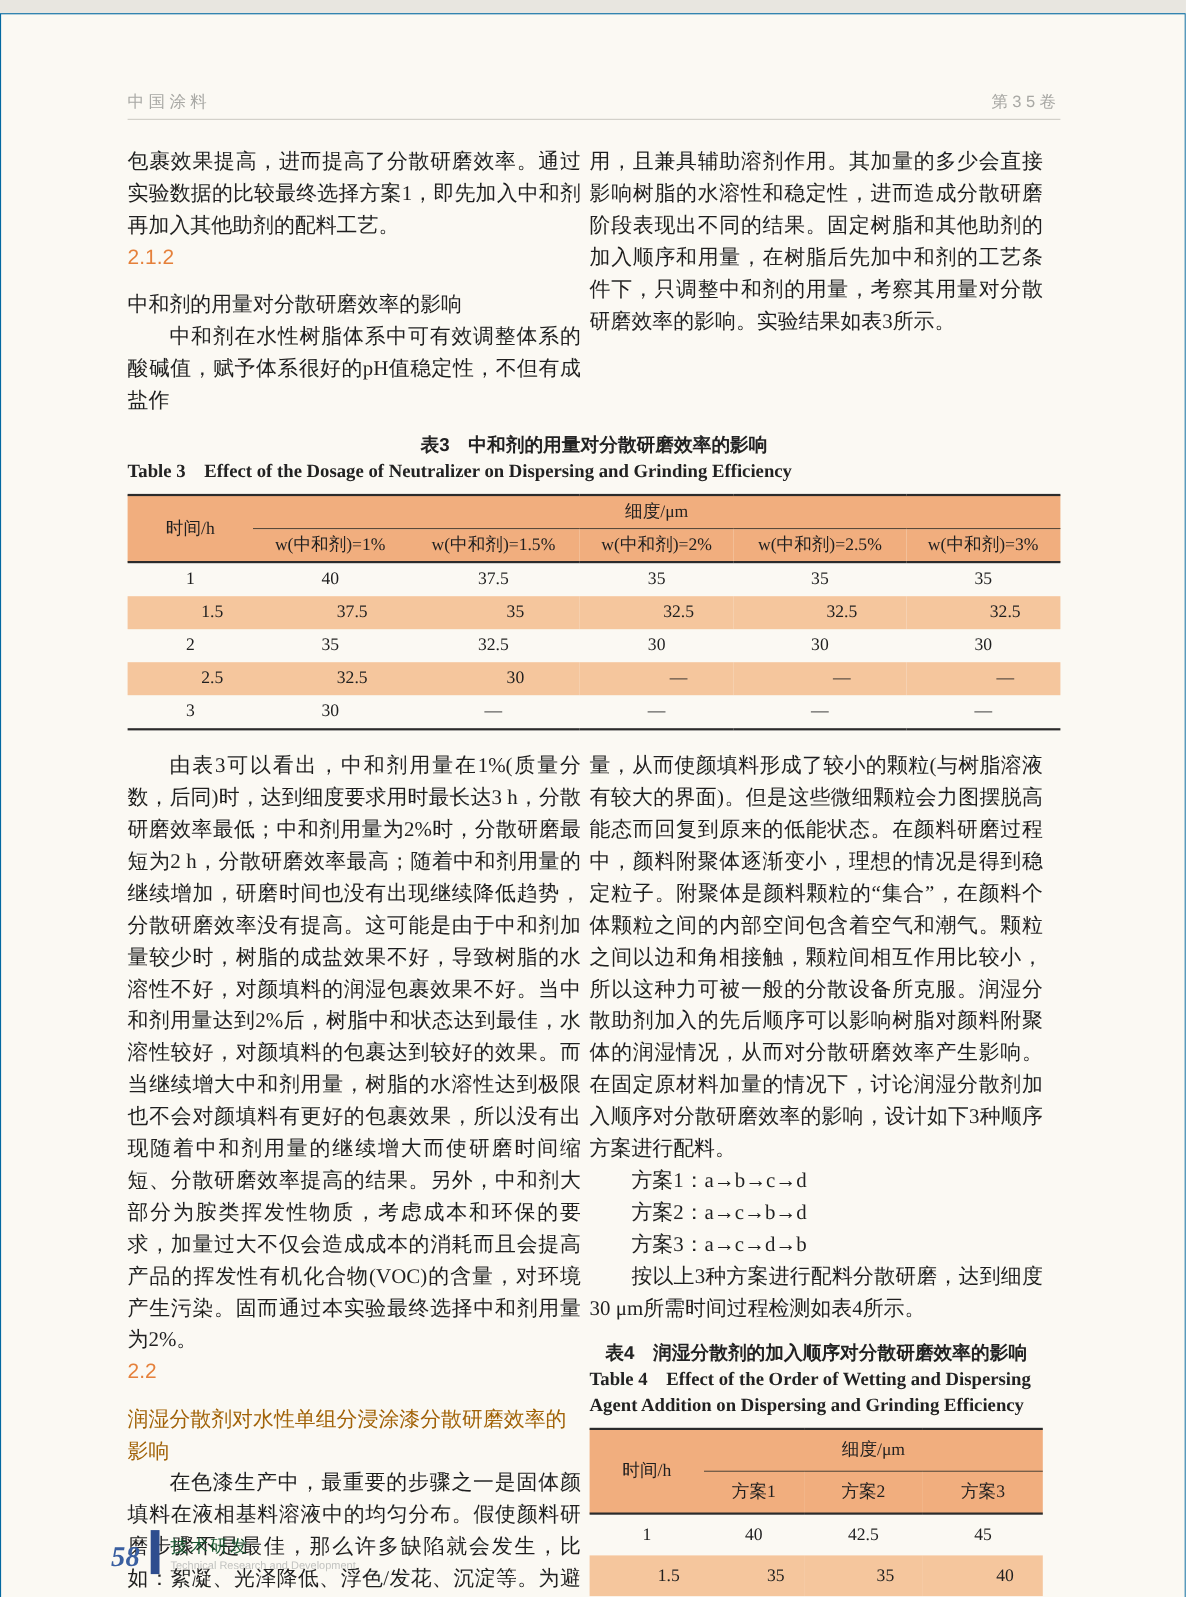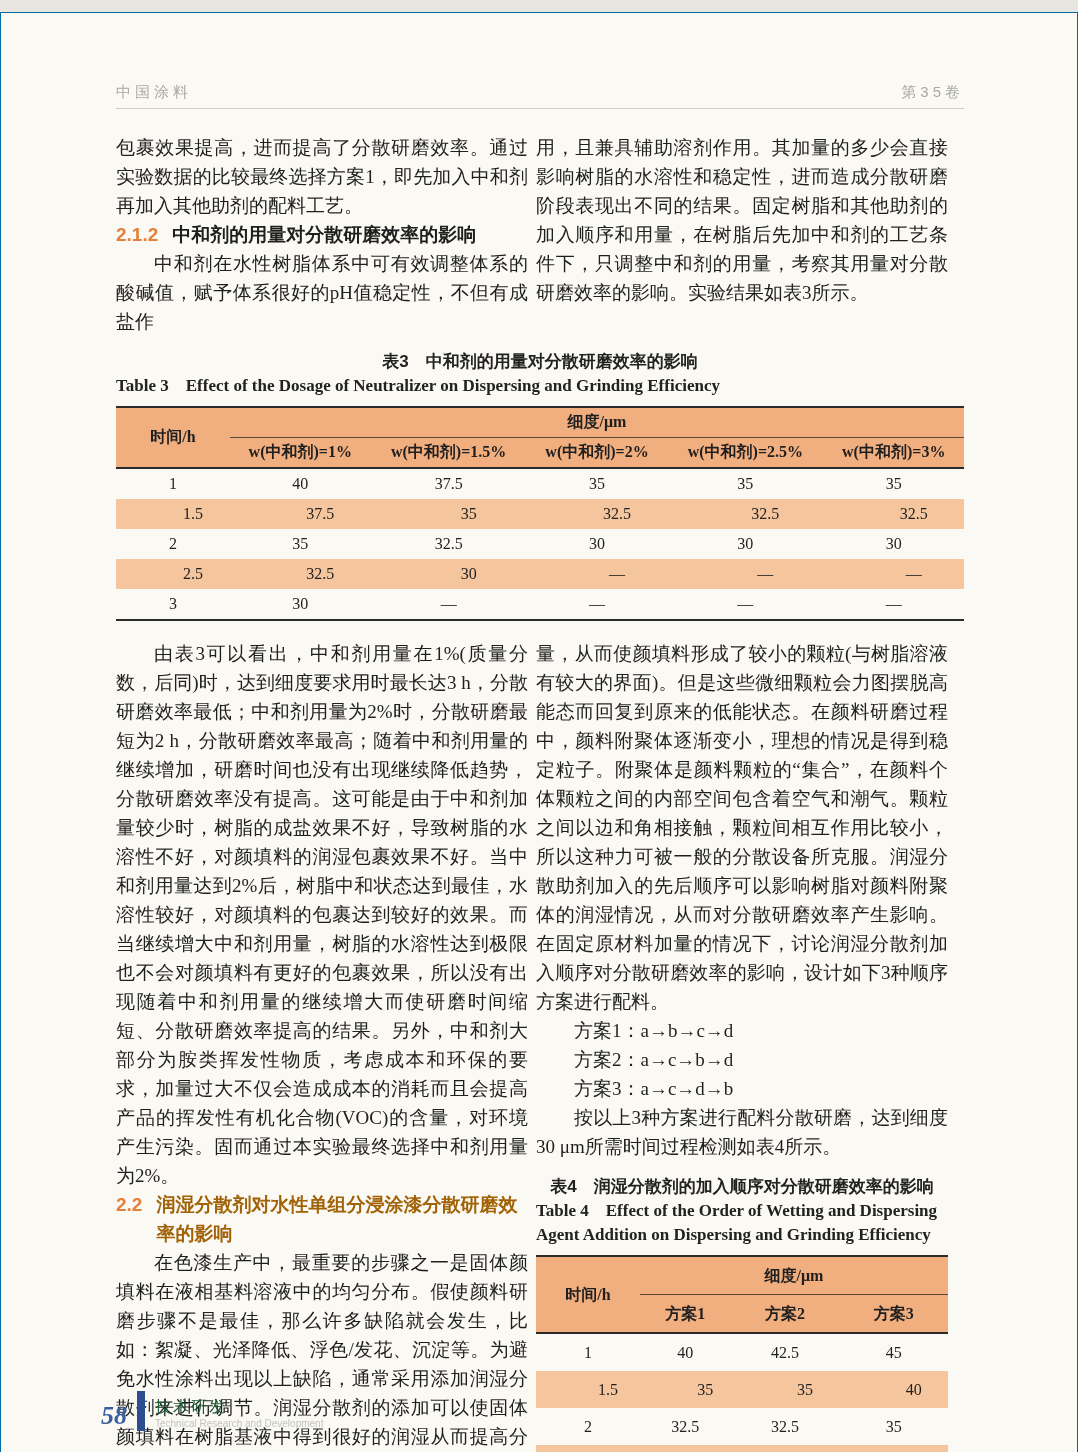--- a/index.html
+++ b/index.html
@@ -23,42 +23,42 @@
     padding-bottom:6px;border-bottom:1px solid #cfcdc6;
     margin-bottom:24px;
   }
   .cols{display:flex;gap:8px;}
   .col{width:412px;font-size:19px;line-height:29px;text-align:justify;}
   .col p{margin:0;}
   .indent{text-indent:2em;}
   .sec-head{
     display:flex;gap:14px;
     font-family:"Liberation Sans","DejaVu Sans",sans-serif;
-    font-weight:bold;font-size:19px;line-height:29px;
+    font-weight:normal;font-size:19px;line-height:29px;flex-direction:column;
   }
   .sec-num{color:#e5803a;white-space:nowrap;}
   .sec-title{flex:1;color:#1f1f1f;text-align:left;}
   .sec-title.orange{color:#a16207;}
   
   .tbl-block{margin:14px 0 18px 0;}
   .tbl-zh-title{
     text-align:center;font-family:"Liberation Sans","DejaVu Sans",sans-serif;
     font-weight:bold;font-size:17px;line-height:24px;color:#222;
   }
   .tbl-en-title{
     font-family:"Liberation Serif","DejaVu Serif",serif;
     font-weight:bold;font-size:17px;line-height:24px;color:#222;margin-bottom:8px;
   }
   table.data{
     border-collapse:collapse;width:100%;
     font-size:16px;
     border-top:2px solid #2b2b2b;border-bottom:2px solid #2b2b2b;
   }
   table.data th{
-    background:#f1ae7e;font-weight:bold;
+    background:#f1ae7e;font-weight:normal;
     font-family:"Liberation Serif","DejaVu Serif",serif;
     padding:4px 2px;text-align:center;
   }
   table.data .span-head{border-bottom:1px solid #5a4a3a;}
   table.data thead{border-bottom:2px solid #2b2b2b;}
   table.data td{padding:4px 2px;text-align:center;height:22px;}
   table.data tr.stripe td{background:#f5c69d;padding-left:42px;}
   .t3-c1{width:110px;}
   .t4-c1{width:100px;}
   

